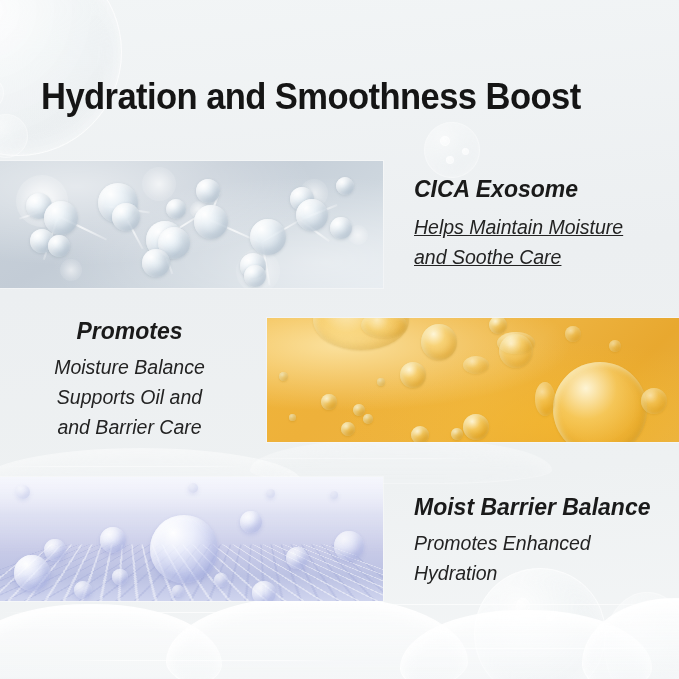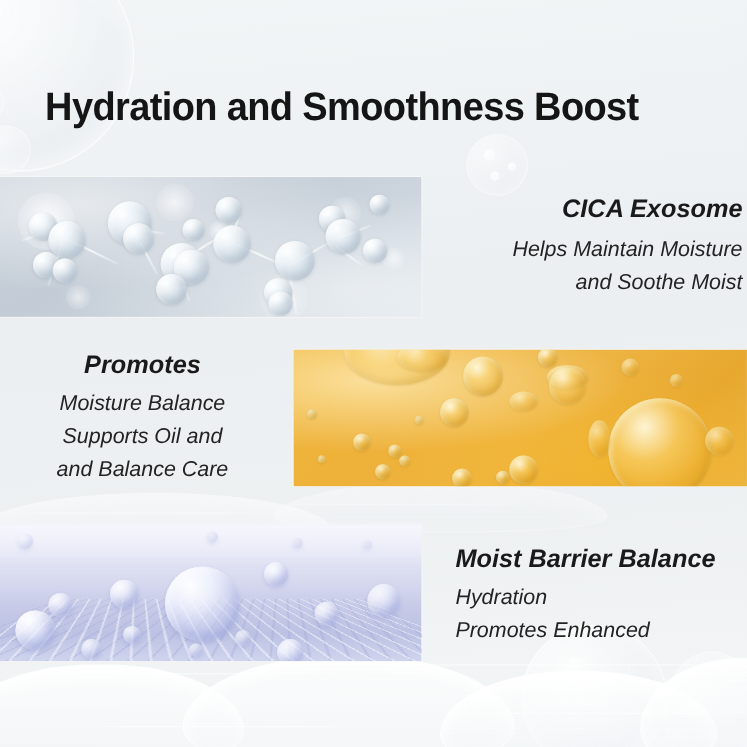--- a/index.html
+++ b/index.html
@@ -203,22 +203,22 @@
     letter-spacing: 0px;
     line-height: 1.15;
   }
   .body {
     font-style: italic;
     font-weight: 400;
     font-size: 19.5px;
     line-height: 30px;
     color: #232323;
   }
-  #block-cica   { left:414px; top:176px; width:250px; text-align:right;margin-left:11px; }
-  #block-cica .body { margin-top: 10px; }
+  #block-cica   { left:414px; top:176px; width:250px; text-align:left; }
+  #block-cica .body { margin-top: 10px; text-decoration: underline; }
 
   #block-squalane { left:20px; top:318px; width:219px; text-align:center; }
   #block-squalane .body { margin-top: 8px; }
 
   #block-moist  { left:414px; top:494px; width:255px; text-align:left; }
   #block-moist .body { margin-top: 8px; }
 </style>
 </head>
 <body>
 
@@ -297,21 +297,21 @@
     <div class="atom" style="left:290px; top:26px;  width:24px; height:24px;"></div>
     <div class="atom" style="left:296px; top:38px;  width:32px; height:32px;"></div>
     <div class="atom" style="left:330px; top:56px;  width:22px; height:22px;"></div>
     <div class="atom" style="left:336px; top:16px;  width:18px; height:18px;"></div>
   </div>
 
   <div class="block" id="block-cica">
     <div class="heading">CICA Exosome</div>
     <div class="body">
       <div>Helps Maintain Moisture</div>
-      <div>and Soothe Moist</div>
+      <div>and Soothe Care</div>
     </div>
   </div>
 
   <div class="panel" id="panel-oil">
     <div class="oilbub" style="left:46px;  top:-28px; width:96px;  height:60px; opacity:.8;"></div>
     <div class="oilbub" style="left:94px;  top:-6px;  width:46px;  height:26px; opacity:.7;"></div>
     <div class="oilbub" style="left:154px; top:6px;   width:36px;  height:36px;"></div>
     <div class="oilbub" style="left:222px; top:-2px;  width:18px;  height:18px;"></div>
     <div class="oilbub" style="left:230px; top:14px;  width:38px;  height:22px; opacity:.8;"></div>
     <div class="oilbub" style="left:232px; top:16px;  width:34px;  height:34px; opacity:.75;"></div>
@@ -332,21 +332,21 @@
     <div class="oilbub" style="left:110px; top:60px;  width:8px;   height:8px;"></div>
     <div class="oilbub" style="left:12px;  top:54px;  width:9px;   height:9px;"></div>
     <div class="oilbub" style="left:22px;  top:96px;  width:7px;   height:7px;"></div>
   </div>
 
   <div class="block" id="block-squalane">
     <div class="heading">Promotes</div>
     <div class="body">
       <div>Moisture Balance</div>
       <div>Supports Oil and</div>
-      <div>and Balance Care</div>
+      <div>and Barrier Care</div>
     </div>
   </div>
 
   <div class="panel" id="panel-mesh">
     <div class="mesh"></div>
     <div class="meshfade"></div>
     <div class="drop" style="left:150px; top:38px;  width:68px; height:68px;"></div>
     <div class="drop" style="left:14px;  top:78px;  width:36px; height:36px;"></div>
     <div class="drop" style="left:44px;  top:62px;  width:22px; height:22px; opacity:.85;"></div>
     <div class="drop" style="left:100px; top:50px;  width:26px; height:26px; opacity:.9;"></div>
@@ -360,18 +360,18 @@
     <div class="drop" style="left:172px; top:108px; width:12px; height:12px; opacity:.8;"></div>
     <div class="drop" style="left:16px;  top:8px;   width:14px; height:14px; opacity:.55;"></div>
     <div class="drop" style="left:188px; top:6px;   width:10px; height:10px; opacity:.55;"></div>
     <div class="drop" style="left:266px; top:12px;  width:9px;  height:9px;  opacity:.55;"></div>
     <div class="drop" style="left:330px; top:14px;  width:8px;  height:8px;  opacity:.5;"></div>
   </div>
 
   <div class="block" id="block-moist">
     <div class="heading">Moist Barrier Balance</div>
     <div class="body">
+      <div>Promotes Enhanced</div>
       <div>Hydration</div>
-      <div>Promotes Enhanced</div>
     </div>
   </div>
 
 </div>
 
 </body></html>

